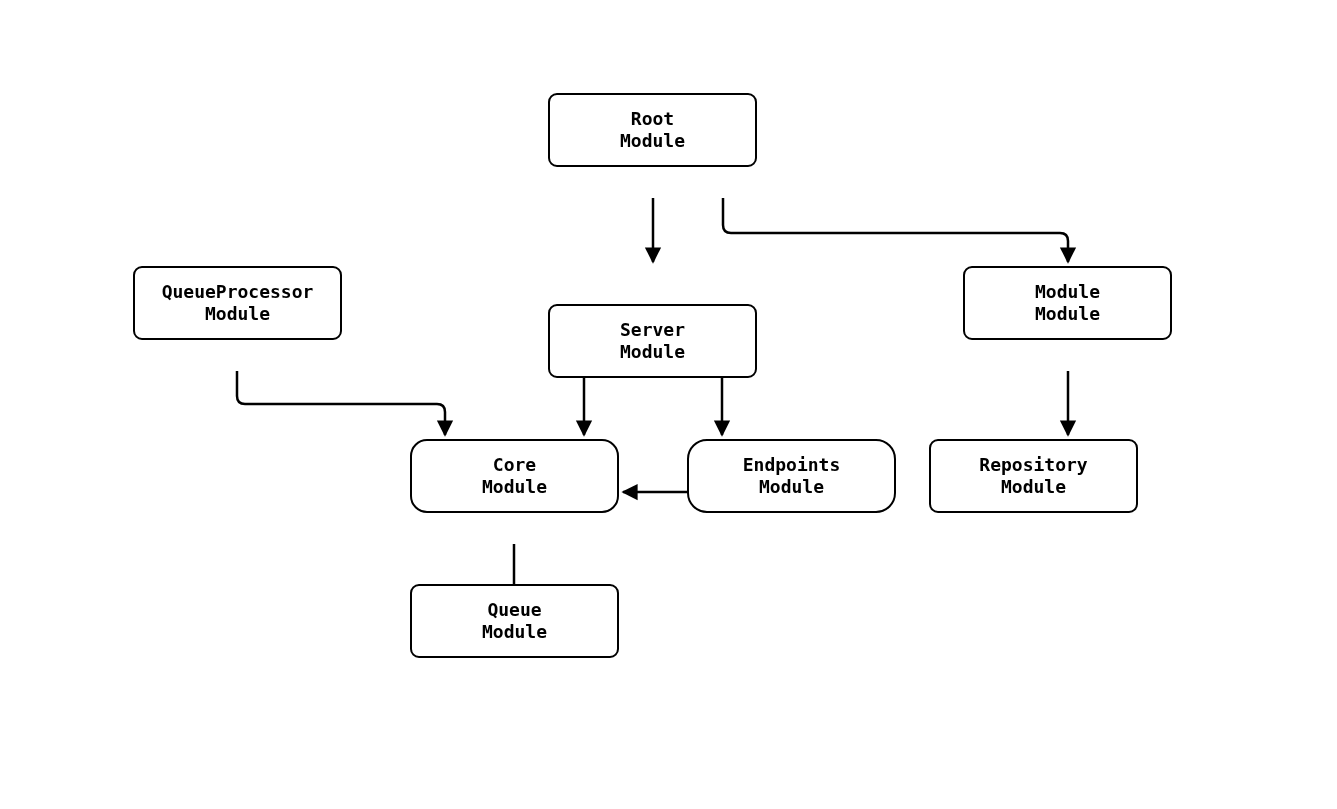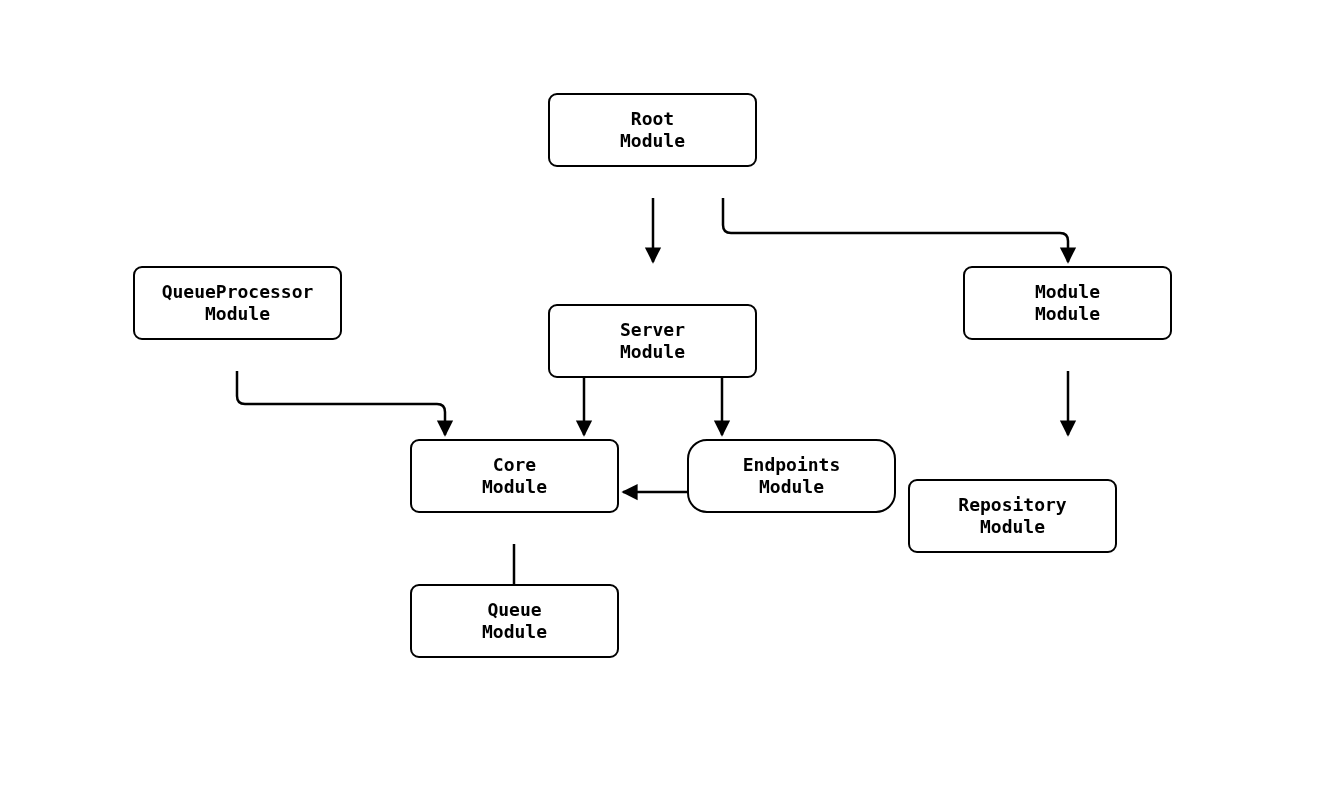--- a/index.html
+++ b/index.html
@@ -90,31 +90,31 @@
   <div class="node" style="left:548px; top:266px;margin-top:38px;">
     <span>Server</span>
     <span>Module</span>
   </div>
 
   <div class="node" style="left:963px; top:266px;">
     <span>Module</span>
     <span>Module</span>
   </div>
 
-  <div class="node" style="left:410px; top:439px;">
+  <div class="node" style="left:410px; top:439px;border-radius:17px;">
     <span>Core</span>
     <span>Module</span>
   </div>
 
   <div class="node" style="left:687px; top:439px;border-radius:20px;">
     <span>Endpoints</span>
     <span>Module</span>
   </div>
 
-  <div class="node" style="left:908px; top:439px;margin-top:40px;">
+  <div class="node" style="left:929px; top:439px;">
     <span>Repository</span>
     <span>Module</span>
   </div>
 
   <div class="node" style="left:410px; top:584px;">
     <span>Queue</span>
     <span>Module</span>
   </div>
 
 </div>

